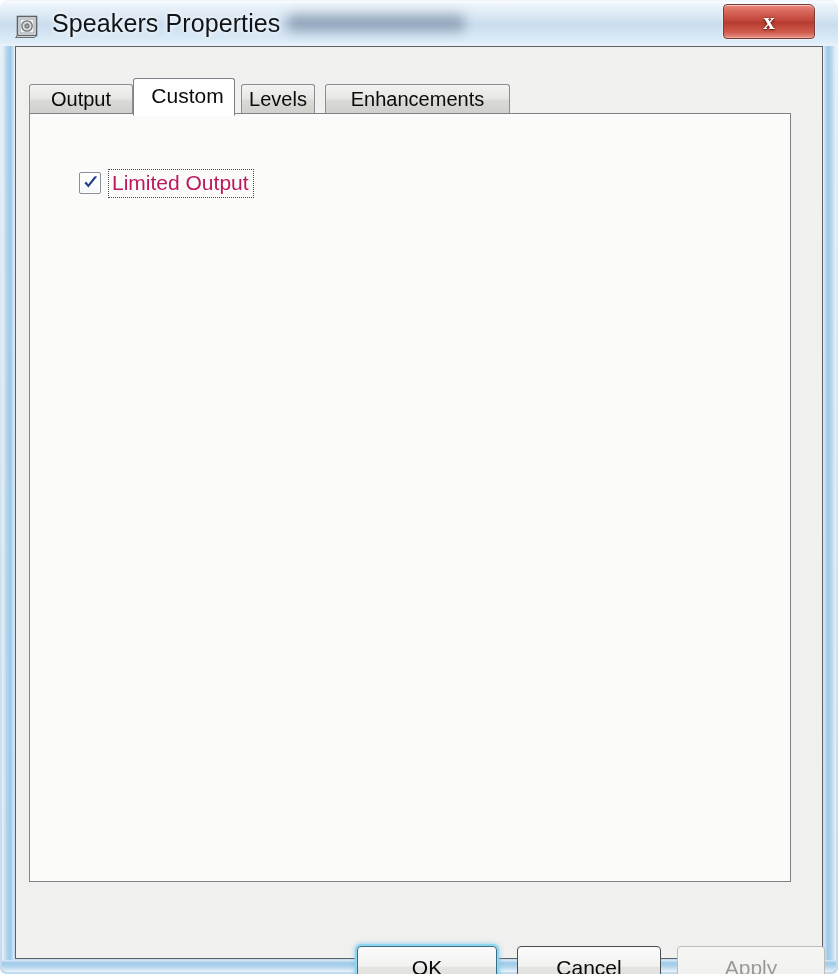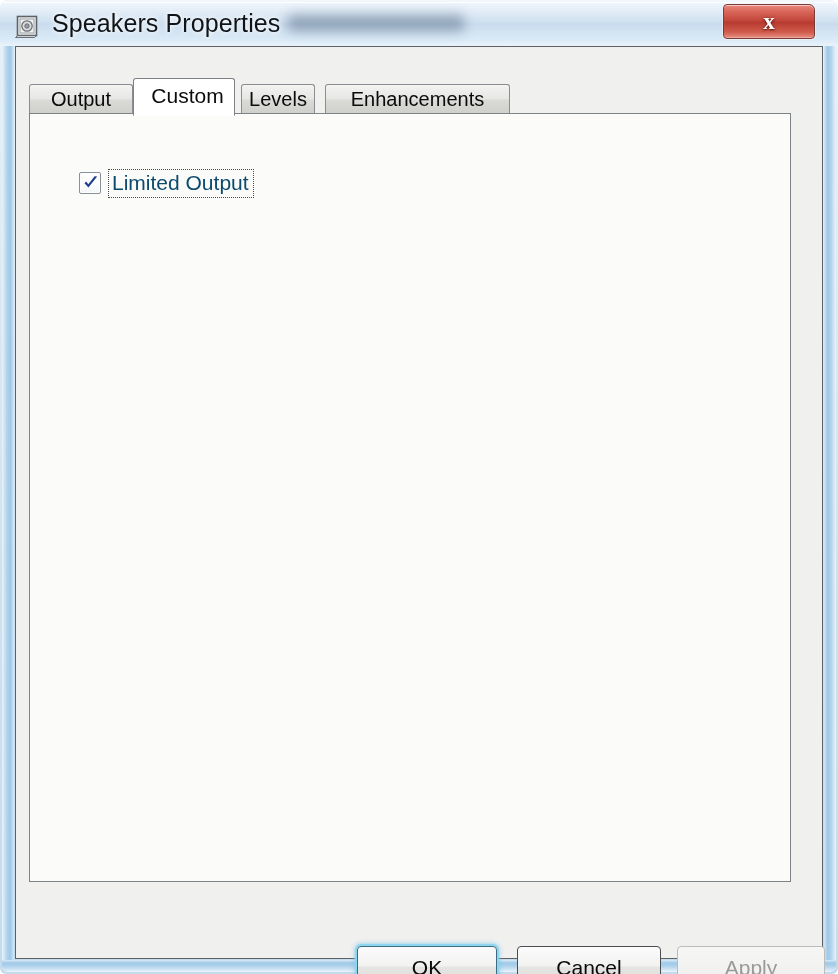--- a/index.html
+++ b/index.html
@@ -194,21 +194,21 @@
     flex: none;
   }
   #limited-output-checkbox svg {
     position: absolute;
     left: 2px; top: 1px;
   }
   #limited-output-label {
     margin-left: 7px;
     padding: 1px 4px 2px 3px;
     font-size: 21px;
-    color: #0c4a6e;
+    color: #be185d;
     border: 1px dotted #4a4a4a;
     white-space: nowrap;
     cursor: pointer;
   }
 
   
   .dlg-button {
     position: absolute;
     box-sizing: border-box;
     height: 43px;

